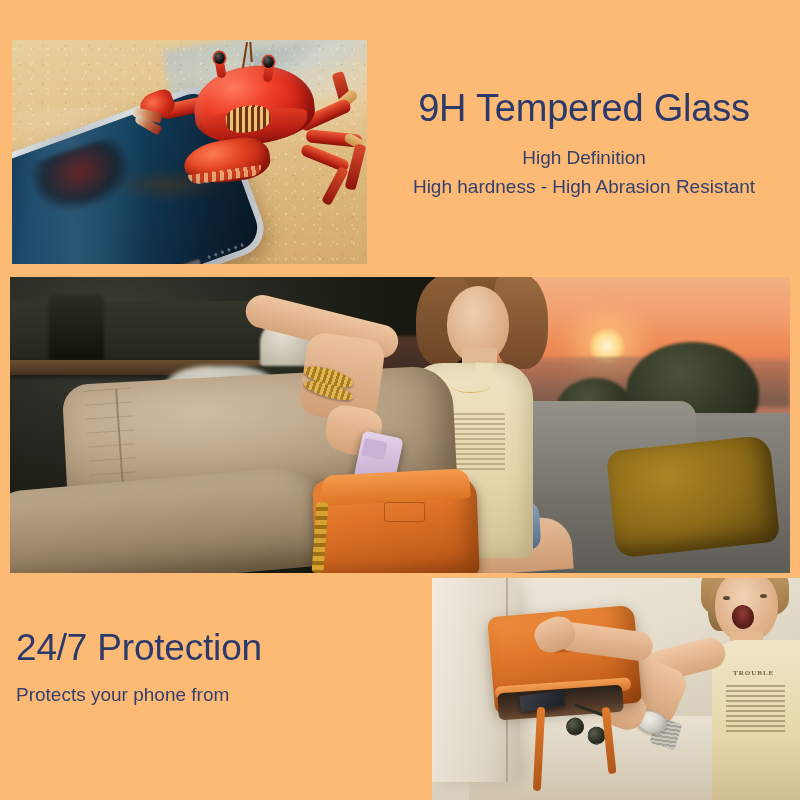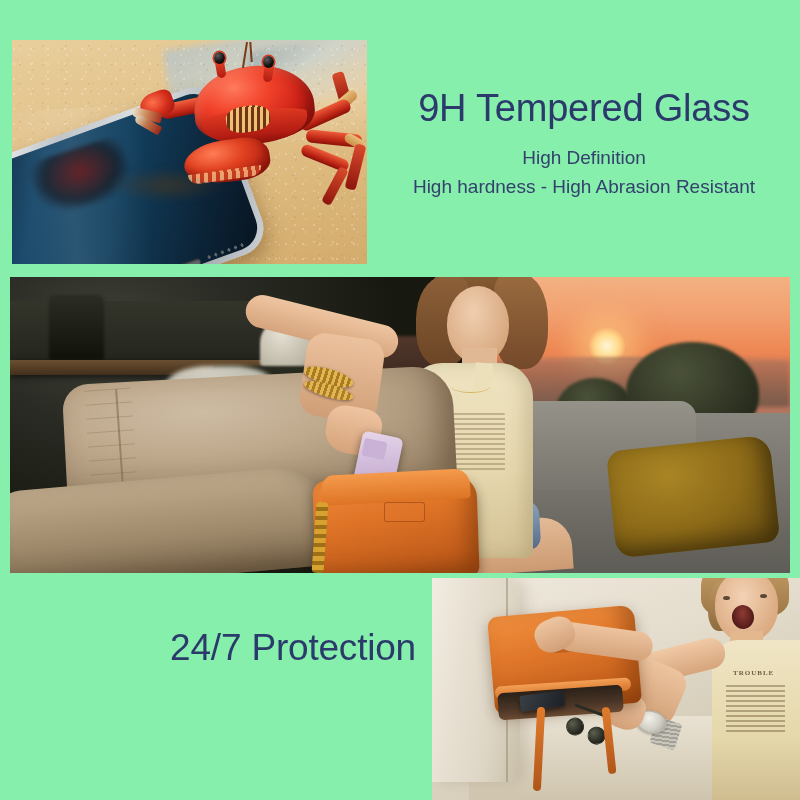--- a/index.html
+++ b/index.html
@@ -8,21 +8,21 @@
     padding: 0;
     background: #ffffff;
   }
   body {
     font-family: "Liberation Sans", sans-serif;
   }
   #banner {
     position: relative;
     width: 800px;
     height: 800px;
-    background: #86efac;
+    background: #fdba74;
     overflow: hidden;
   }
 
   
   .photo {
     position: absolute;
     overflow: hidden;
     background: #cccccc;
   }
   .layer { position: absolute; }
@@ -696,21 +696,21 @@
     font-size: 19px;
     line-height: 1.55;
     color: #34406e;
   }
   #copy-top .subline.first { margin-top: 14px; }
 
   #copy-bottom {
     position: absolute;
     left: 16px; top: 628px;
     width: 400px;
-    text-align: right;
+    text-align: left;
   }
   #copy-bottom .headline { font-size: 37px; }
   #copy-bottom .subline { font-size: 19px; }
   #copy-bottom .subline.first { margin-top: 12px; }
 </style>
 </head>
 <body>
 
 <div id="banner">
 
@@ -823,20 +823,21 @@
 
     <div class="layer bag-dark"></div>
     <div class="layer bag-body"></div>
     <div class="layer bag-flap"></div>
     <div class="layer bag-tag"></div>
     <div class="layer bag-strap"></div>
   </div>
 
   <div id="copy-bottom">
     <h2 class="headline">24/7 Protection</h2>
+    <p class="subline first">Protects your phone from</p>
   </div>
 
   <div class="photo" id="panel-spill">
     <div class="layer sofa-cream"></div>
     <div class="layer floor-dark"></div>
     <div class="layer sofa-seat-cream"></div>
     <div class="layer sofa-back-panel"></div>
     <div class="layer sofa-back-seam"></div>
 
     <div class="layer s-hair"></div>

